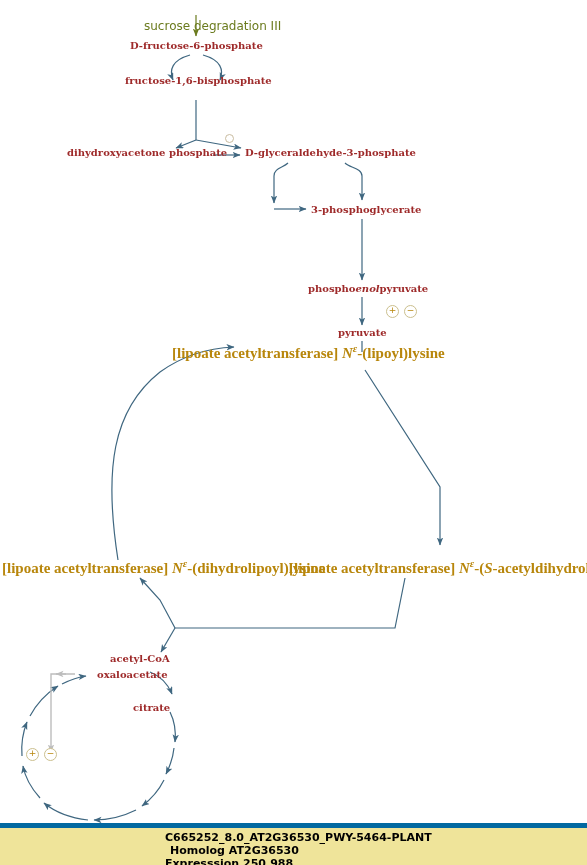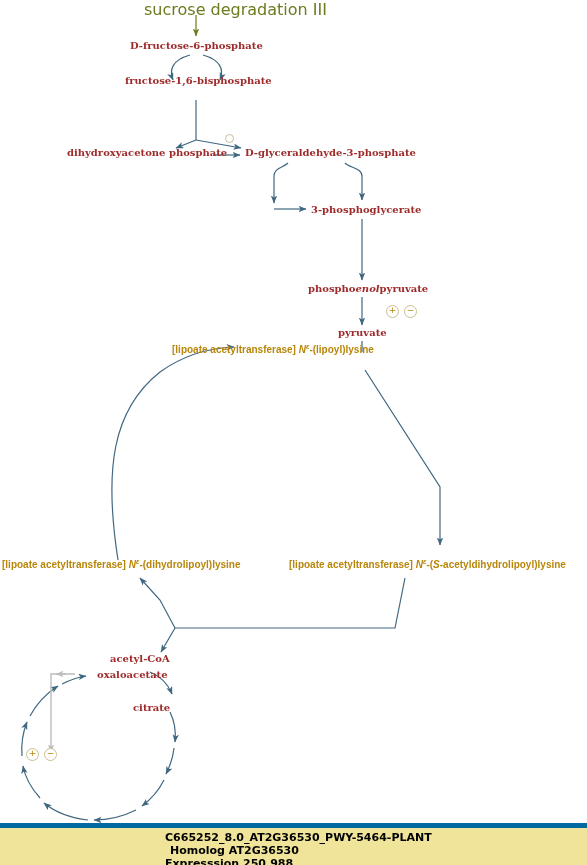--- a/index.html
+++ b/index.html
@@ -26,28 +26,29 @@
     font-weight: bold;
     line-height: 1;
   }
   .metabolite {
     color: #9E2A2A;
     font-size: 10px;
     font-family: "DejaVu Serif", serif;
   }
   .protein {
     color: #B8860B;
-    font-size: 10px;
-    font-family: Liberation Sans, sans-serif;
+    font-size: 15px;
+    font-family: Liberation Serif, serif;
   }
   .pathway-link {
     color: #6B7B1E;
-    font-size: 16px;
+    font-size: 12px;
     font-weight: normal;
     font-family: "DejaVu Sans", sans-serif;
+    margin-top: 18px;
   }
   .ital { font-style: italic; }
   .sup {
     font-size: 0.72em;
     vertical-align: super;
     font-style: italic;
   }
   #footer {
     position: absolute;
     left: 0;

